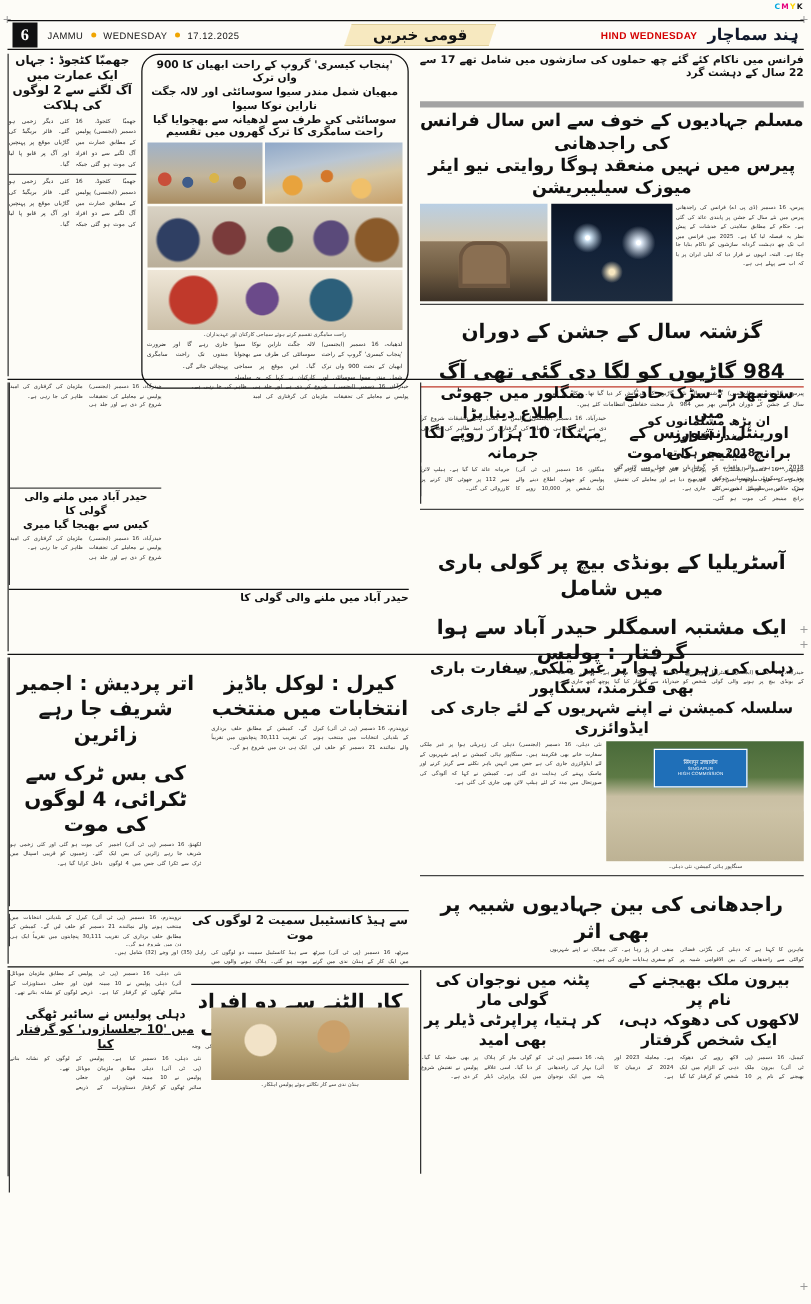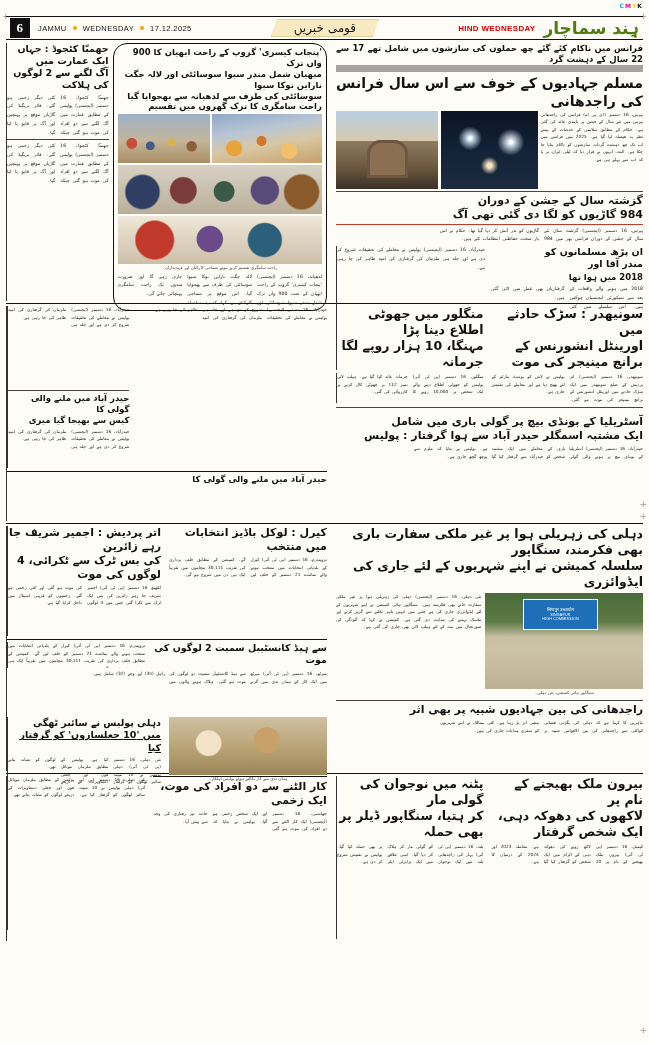--- a/index.html
+++ b/index.html
@@ -18,52 +18,52 @@
   .cmyk span{padding:0 0px;}
   .c-c{color:#00a8e0}.c-m{color:#e6007e}.c-y{color:#ffd500}.c-k{color:#111}
 
   
   .masthead{
     display:flex;align-items:center;justify-content:space-between;
     border-top:1.6px solid #111;border-bottom:1.6px solid #111;
     height:22px;padding:0 4px;margin-top:12px;position:relative;
   }
   .mh-right{display:flex;align-items:center;gap:8px;}
-  .logo-ur{font-family:"DejaVu Sans",sans-serif;font-size:17px;font-weight:bold;color:#4d7c0f;letter-spacing:-1px;}
+  .logo-ur{font-family:"DejaVu Sans",sans-serif;font-size:13px;font-weight:bold;color:#0f172a;letter-spacing:-1px;}
   .logo-en{font-size:8px;font-weight:bold;color:#d40000;letter-spacing:.3px;font-family:"Liberation Sans",sans-serif;}
   .mh-center{
     background:#f7e9c0;border:1px solid #e0cf9a;
-    padding:1px 22px;font-size:12px;font-weight:normal;color:#111;
+    padding:1px 22px;font-size:12px;font-weight:bold;color:#111;
     clip-path:polygon(6px 0,100% 0,calc(100% - 6px) 100%,0 100%);
   }
   .mh-left{display:flex;align-items:center;gap:6px;font-family:"Liberation Sans",sans-serif;font-size:7.5px;letter-spacing:.4px;}
   .mh-left .dot{width:4px;height:4px;border-radius:50%;background:#f0a500;display:inline-block;}
   .pageno{
     width:20px;height:20px;background:#111;color:#fff;
     display:flex;align-items:center;justify-content:center;
     font-size:13px;font-weight:bold;font-family:"Liberation Serif",serif;
     margin-right:2px;
   }
 
   
   .grid{display:flex;width:100%;}
   .col{box-sizing:border-box;}
   .vrule{border-left:1px solid #333;}
   .hr-thick{border-top:1.4px solid #111;margin:2px 0;}
   .hr-thin{border-top:.6px solid #444;margin:2px 0;}
 
   
   .hl{
-    text-align:right;font-weight:bold;color:#111;
+    text-align:center;font-weight:bold;color:#111;
     line-height:1.28;letter-spacing:-.2px;
     font-family:"DejaVu Sans",sans-serif;
   }
   .hl-xl{font-size:14px;}
   .hl-lg{font-size:12.5px;}
-  .hl-md{font-size:11px;}
+  .hl-md{font-size:16px;margin-top:11px;}
   .hl-sm{font-size:9.5px;}
   .hl-xs{font-size:8.5px;}
 
   
   .body-txt{font-size:4.6px;line-height:1.9;text-align:justify;color:#222;word-spacing:1px;}
   .body-txt.dense{font-size:4.3px;line-height:1.75;}
   .cols2{column-count:2;column-gap:5px;}
   .cols3{column-count:3;column-gap:5px;}
   .cols4{column-count:4;column-gap:4px;}
 
@@ -150,22 +150,23 @@
       <span>WEDNESDAY</span>
       <span class="dot"></span>
       <span>JAMMU</span>
       <span class="pageno">6</span>
     </div>
   </div>
 
   <div class="grid" style="height:258px;margin-top:3px;">
 
     <div class="col" style="width:49%;padding-left:5px;">
-      <div class="hl hl-xs" style="text-align:justify;border-bottom:7px solid #a3a3a3;padding-bottom:0;">فرانس میں ناکام کئے گئے چھ حملوں کی سازشوں میں شامل تھے 17 سے 22 سال کے دہشت گرد</div>
+      <div class="hl hl-xs" style="text-align:justify;border-bottom:5px solid #a3a3a3;padding-bottom:16px;">فرانس میں ناکام کئے گئے چھ حملوں کی سازشوں میں شامل تھے 17 سے 22 سال کے دہشت گرد</div>
       <div class="hl hl-xl" style="margin-top:3px;">مسلم جہادیوں کے خوف سے اس سال فرانس کی راجدھانی</div>
+      <div class="hl hl-xl" style="margin-bottom:3px;">پیرس میں نہیں منعقد ہوگا روایتی نیو ایئر میوزک سیلیبریشن</div>
 
       <div class="grid" style="gap:3px;">
         <div style="width:34%;">
           <div class="body-txt dense">پیرس، 16 دسمبر (ڈی پی اے) فرانس کی راجدھانی پیرس میں نئے سال کے جشن پر پابندی عائد کی گئی ہے۔ حکام کے مطابق سلامتی کے خدشات کے پیش نظر یہ فیصلہ لیا گیا ہے۔ 2025 میں فرانس میں اب تک چھ دہشت گردانہ سازشوں کو ناکام بنایا جا چکا ہے۔ البتہ، انہوں نے قرار دیا کہ لیلی ایران پر یا کہ اب سے پہلے ہی ہے۔</div>
         </div>
         <div class="photo gr-fire" style="width:32%;height:78px;"></div>
         <div class="photo gr-arc" style="width:34%;height:78px;"></div>
       </div>
 
       <div class="hr-thin"></div>
@@ -235,21 +236,21 @@
 
       <div class="grid" style="margin-top:3px;">
         <div style="width:50%;padding-left:4px;">
           <div class="body-txt cols2 dense">سونیھدر، 16 دسمبر (ایجنسی) اتر پردیش کے ضلع سونیھدر میں ایک سڑک حادثے میں اورینٹل انشورنس کے برانچ مینیجر کی موت ہو گئی۔ پولیس نے لاش کو پوسٹ مارٹم کے لئے بھیج دیا ہے اور معاملے کی تفتیش جاری ہے۔</div>
         </div>
         <div class="col vrule" style="width:50%;padding-right:4px;">
           <div class="body-txt cols2 dense">منگلور، 16 دسمبر (پی ٹی آئی) پولیس کو جھوٹی اطلاع دینے والے ایک شخص پر 10,000 روپے کا جرمانہ عائد کیا گیا ہے۔ ہیلپ لائن نمبر 112 پر جھوٹی کال کرنے پر کارروائی کی گئی۔</div>
         </div>
       </div>
 
-      <div style="margin-top:4px;border-top:1px solid #444;padding-top:7px;">
+      <div style="margin-top:4px;border-top:1px solid #444;padding-top:21px;">
         <div class="hl hl-md">آسٹریلیا کے بونڈی بیچ پر گولی باری میں شامل</div>
         <div class="hl hl-md" style="margin-bottom:2px;">ایک مشتبہ اسمگلر حیدر آباد سے ہوا گرفتار : پولیس</div>
         <div class="body-txt cols4 dense">حیدرآباد، 16 دسمبر (ایجنسی) آسٹریلیا کے بونڈی بیچ پر ہونے والی گولی باری کے معاملے میں ایک مشتبہ شخص کو حیدرآباد سے گرفتار کیا گیا ہے۔ پولیس نے بتایا کہ ملزم سے پوچھ گچھ جاری ہے۔</div>
       </div>
     </div>
 
     <div class="col vrule" style="width:51%;padding-right:4px;">
       <div class="grid">
         <div style="width:60%;padding-left:4px;">
           <div class="body-txt cols3 dense" style="height:150px;overflow:hidden;">حیدرآباد، 16 دسمبر (ایجنسی) پولیس نے معاملے کی تحقیقات شروع کر دی ہے اور جلد ہی ملزمان کی گرفتاری کی امید ظاہر کی جا رہی ہے۔</div>
@@ -344,21 +345,21 @@
 
     <div class="col" style="width:49%;padding-left:5px;">
       <div class="grid">
         <div style="width:50%;padding-left:4px;">
           <div class="hl hl-lg">بیرون ملک بھیجنے کے نام پر</div>
           <div class="hl hl-lg">لاکھوں کی دھوکہ دہی، ایک شخص گرفتار</div>
           <div class="body-txt cols3 dense" style="margin-top:3px;height:96px;overflow:hidden;">کیمبل، 16 دسمبر (پی ٹی آئی) بیرون ملک بھیجنے کے نام پر 10 لاکھ روپے کی دھوکہ دہی کے الزام میں ایک شخص کو گرفتار کیا گیا ہے۔ معاملہ 2023 اور 2024 کے درمیان کا ہے۔</div>
         </div>
         <div class="col vrule" style="width:50%;padding-right:4px;">
           <div class="hl hl-lg">پٹنہ میں نوجوان کی گولی مار</div>
-          <div class="hl hl-lg">کر ہتیا، سنگاپور ڈیلر پر بھی حملہ</div>
+          <div class="hl hl-lg">کر ہتیا، پراپرٹی ڈیلر پر بھی امید</div>
           <div class="body-txt cols3 dense" style="margin-top:3px;height:96px;overflow:hidden;">پٹنہ، 16 دسمبر (پی ٹی آئی) بہار کی راجدھانی پٹنہ میں ایک نوجوان کو گولی مار کر ہلاک کر دیا گیا۔ اسی علاقے میں ایک پراپرٹی ڈیلر پر بھی حملہ کیا گیا۔ پولیس نے تفتیش شروع کر دی ہے۔</div>
         </div>
       </div>
     </div>
 
     <div class="col vrule" style="width:51%;padding-right:4px;">
       <div class="grid">
         <div style="width:55%;padding-left:4px;">
           <div class="hl hl-md" style="margin-bottom:2px;border-top:1px solid #111;padding-top:3px;">کار الٹنے سے دو افراد کی موت، ایک زخمی</div>
           <div class="body-txt cols3 dense" style="height:120px;overflow:hidden;">جھانسی، 16 دسمبر (ایجنسی) ایک کار الٹنے سے دو افراد کی موت ہو گئی اور ایک شخص زخمی ہو گیا۔ پولیس نے بتایا کہ حادثہ تیز رفتاری کی وجہ سے پیش آیا۔</div>

